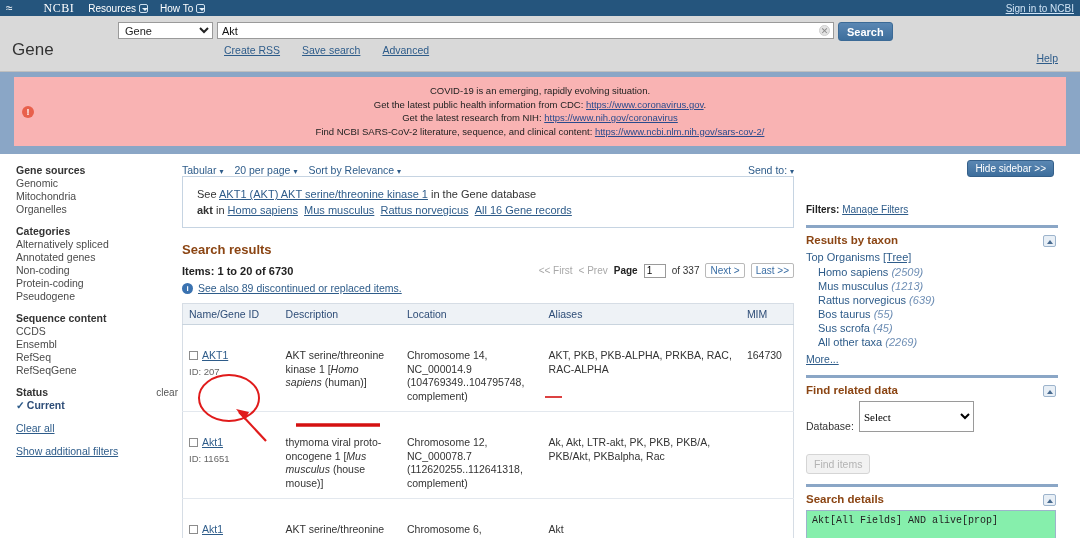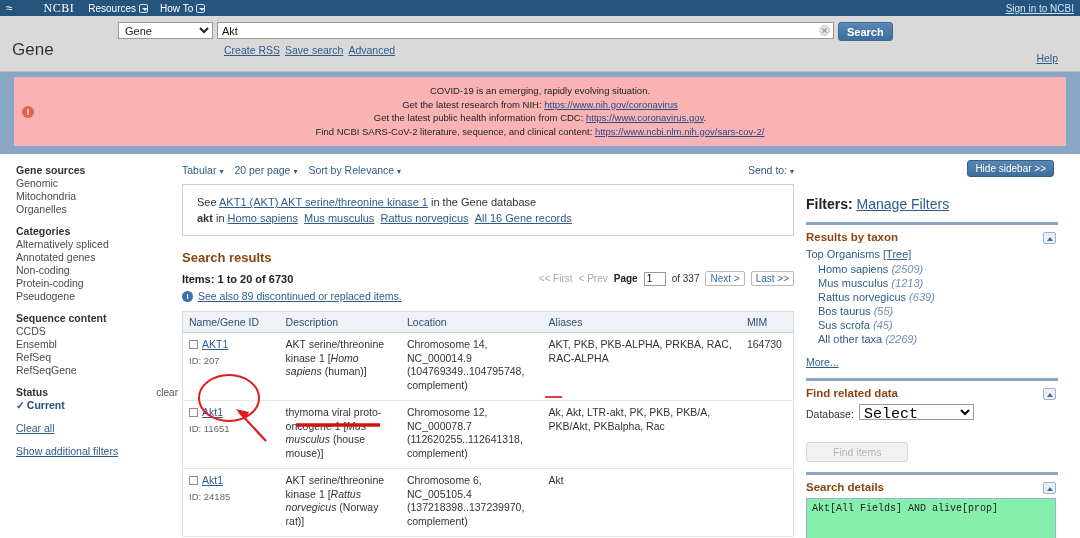--- a/index.html
+++ b/index.html
@@ -51,21 +51,21 @@
   .clear-x {
     position:absolute; right:4px; top:3px; width:11px; height:11px; border-radius:50%;
     background:#e3e3e3; color:#8a8a8a; font-size:9px; line-height:11px; text-align:center;
     cursor:pointer; border:1px solid #d0d0d0;
   }
   .search-btn {
     height:19px; min-width:48px; padding:0 8px; border:1px solid #3b6a96; border-radius:3px;
     background:linear-gradient(#5a87b3,#3d6e9c); color:#fff; font-weight:bold; font-size:11px;
     cursor:pointer; font-family:"Liberation Sans", sans-serif;
   }
-  .sub-links { padding-left:212px; margin-top:3px; display:flex; gap:5px; }
+  .sub-links { padding-left:212px; margin-top:3px; display:flex; gap:22px; }
   .sub-links a { font-size:10.5px; }
   .help-link { position:absolute; right:22px; top:36px; font-size:10.5px; }
 
   
   .banner-outer { background:#8aa6c6; padding:5px 14px 8px 14px; }
   .banner {
     background:#f9b3b3; border:0; padding:7px 10px 8px 10px;
     position:relative; text-align:center; font-size:9.5px; color:#222; line-height:13.5px;
   }
   .banner-icon {
@@ -85,21 +85,21 @@
   .facet-item { line-height:13px; color:#4a4a4a; cursor:pointer; }
   .facet-head-row { display:flex; justify-content:space-between; align-items:baseline; }
   .facet-clear { font-size:10px; color:#555; cursor:pointer; }
   .facet-current { font-weight:bold; color:#2e4d77; }
   .check { color:#2e5c8a; font-weight:bold; margin-right:2px; }
   .facet-links { margin-top:11px; display:flex; flex-direction:column; gap:11px; }
   .facet-links a { font-size:10.5px; }
 
   
   .results { width:622px; padding:0 6px 0 4px; }
-  .disp-bar { display:flex; align-items:flex-end; font-size:10.5px; margin-bottom:8px; }
+  .disp-bar { display:flex; align-items:flex-end; font-size:10.5px; }
   .disp-bar .opt { color:#2e5c8a; margin-right:11px; cursor:pointer; }
   .disp-bar .sendto { margin-left:auto; color:#2e5c8a; cursor:pointer; }
   .caret-dn { font-size:8px; }
 
   .see-box {
     border:1px solid #c6d4e2; background:#fff; padding:9px 12px 9px 14px;
     font-size:11px; line-height:16px; margin-bottom:14px;
   }
   .see-box .bold { font-weight:bold; }
 
@@ -124,21 +124,21 @@
   }
   .also-row a { font-size:10.5px; }
 
   
   .rtable { width:100%; border-collapse:collapse; border:1px solid #d6dde5; table-layout:fixed; }
   .rtable th {
     background:#eef2f6; border-bottom:1px solid #c9d4de; text-align:left;
     font-size:10.5px; color:#2e4d77; font-weight:normal; padding:4px 6px;
   }
   .rtable td {
-    border-bottom:1px solid #e3e8ee; padding:5px 6px 8px 6px;
+    border-bottom:1px solid #e3e8ee; padding:24px 6px 8px 6px;
     font-size:10.5px; vertical-align:top; line-height:13.5px; color:#333;
   }
   .c-name  { width:96px; }
   .c-desc  { width:120px; }
   .c-loc   { width:140px; }
   .c-alias { width:196px; }
   .c-mim   { width:52px; }
   .cbox {
     display:inline-block; width:9px; height:9px; border:1px solid #8c8c8c;
     background:#fff; vertical-align:-1px; margin-right:4px;
@@ -147,45 +147,45 @@
   .rtable td em { font-style:italic; }
   .mim-val { color:#333; }
 
   
   .rside { width:258px; padding-left:6px; position:relative; }
   .hide-sidebar {
     position:absolute; right:4px; top:-4px;
     background:linear-gradient(#5a87b3,#3d6e9c); border:1px solid #35608a; border-radius:3px;
     color:#fff; font-size:10px; padding:2px 7px; cursor:pointer;
   }
-  .filters-line { margin-top:32px; font-size:14px; color:#333; }
+  .filters-line { margin-top:40px; font-size:10px; color:#333; }
   .filters-line b { color:#222; }
   .sec { margin-top:10px; border-top:3px solid #8aa6c6; padding-top:6px; position:relative; }
   .sec-title { color:#8b4513; font-weight:bold; font-size:11.5px; margin-bottom:5px; }
   .collapse-btn {
     position:absolute; right:2px; top:7px; width:13px; height:12px;
     border:1px solid #9db4cc; background:#e8eff6; border-radius:2px; cursor:pointer;
   }
   .collapse-btn:after {
     content:""; position:absolute; left:3px; top:4px;
     border-left:3px solid transparent; border-right:3px solid transparent;
     border-bottom:4px solid #486a8f;
   }
   .taxon-head { font-size:11px; color:#2e5c8a; margin-bottom:2px; }
   .taxon-item { font-size:11px; color:#2e5c8a; padding-left:12px; line-height:14px; cursor:pointer; }
   .taxon-item i { color:#6f8fb5; font-style:italic; }
-  .more-link { font-size:10.5px; margin-top:10px; display:inline-block; }
+  .more-link { font-size:10.5px; margin-top:4px; display:inline-block; }
   .db-row { display:flex; align-items:flex-end; gap:5px; font-size:10.5px; margin-bottom:22px; }
   .db-sel {
-    width:115px; height:16px; font-size:15px; border:1px solid #9a9a9a;
-    background:#fff; font-family:Liberation Mono, monospace;
+    width:115px; height:31px; font-size:11px; border:1px solid #9a9a9a;
+    background:#fff; font-family:Liberation Serif, serif;
   }
   .find-items {
     border:1px solid #d5d5d5; background:#f2f2f2; color:#b3b3b3; font-size:10.5px;
-    padding:3px 26px; border-radius:3px; cursor:default;
+    padding:3px 7px; border-radius:3px; cursor:default;
   }
   .details-box {
     border:1px solid #9db4cc; background:#86efac; height:46px; width:250px;
     font-family:"Liberation Mono", monospace; font-size:10px; color:#222;
     padding:4px 5px; position:relative; resize:none; overflow:hidden;
   }
 
   
   .overlay { position:absolute; left:0; top:0; width:1080px; height:538px; pointer-events:none; }
 </style>
@@ -229,24 +229,24 @@
   </div>
 
   <a class="help-link">Help</a>
 </div>
 
 <div class="banner-outer">
   <div class="banner">
     <span class="banner-icon">!</span>
     <div>COVID-19 is an emerging, rapidly evolving situation.</div>
     <div>
+      <span>Get the latest public health information from CDC: </span><a>https://www.coronavirus.gov</a><span>.</span>
+    </div>
+    <div>
       <span>Get the latest research from NIH: </span><a>https://www.nih.gov/coronavirus</a>
-    </div>
-    <div>
-      <span>Get the latest public health information from CDC: </span><a>https://www.coronavirus.gov</a><span>.</span>
     </div>
     <div>
       <span>Find NCBI SARS-CoV-2 literature, sequence, and clinical content: </span><a>https://www.ncbi.nlm.nih.gov/sars-cov-2/</a>
     </div>
   </div>
 </div>
 
 <div class="page">
 
   <div class="facets">

